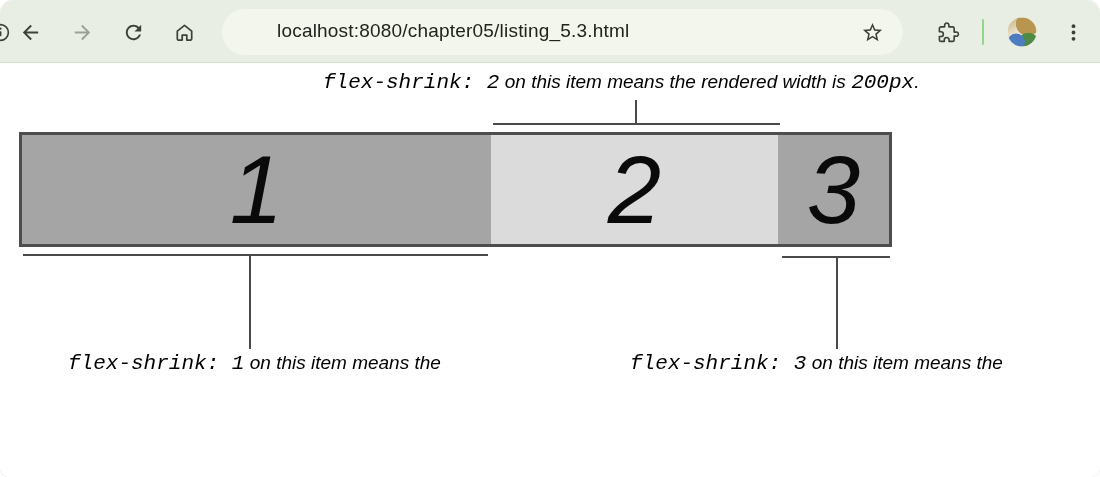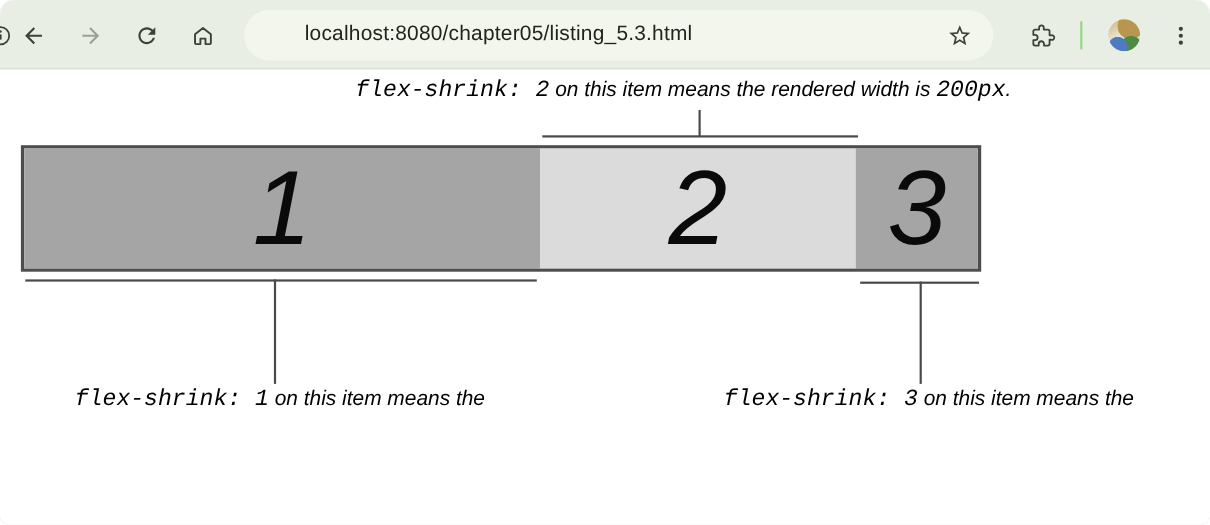--- a/index.html
+++ b/index.html
@@ -51,21 +51,21 @@
   }
   .menu-dots{ position:absolute; left:1073px; }
 
   
   .content{ position:absolute; left:0; top:64px; width:1100px; height:413px; background:#fff; color:#000;font-style:italic; }
   .anno{ position:absolute; line-height:33px; font-size:19px; white-space:nowrap; }
   .anno .code{ font-family:"Liberation Mono","DejaVu Sans Mono",monospace; font-size:21px; }
   .anno .txt{ font-family:"Liberation Sans",sans-serif; font-size:19px; }
   .anno-top{ left:323px; top:1px; }
   .anno-bl{ left:68px; top:282px; }
-  .anno-br{ left:658px; top:282px; }
+  .anno-br{ left:630px; top:282px; }
 
   .hline, .vline{ position:absolute; background:var(--annotation_line,#4a4a4a); }
   .hline{ height:2px; }
   .vline{ width:2px; }
   .lead-top-v{ left:635px; top:36px; height:24px; }
   .lead-top-h{ left:493px; top:59px; width:287px; }
   .lead-1-h{ left:23px; top:190px; width:465px; }
   .lead-1-v{ left:249px; top:190px; height:95px; }
   .lead-3-h{ left:782px; top:192px; width:108px; }
   .lead-3-v{ left:836px; top:192px; height:93px; }

